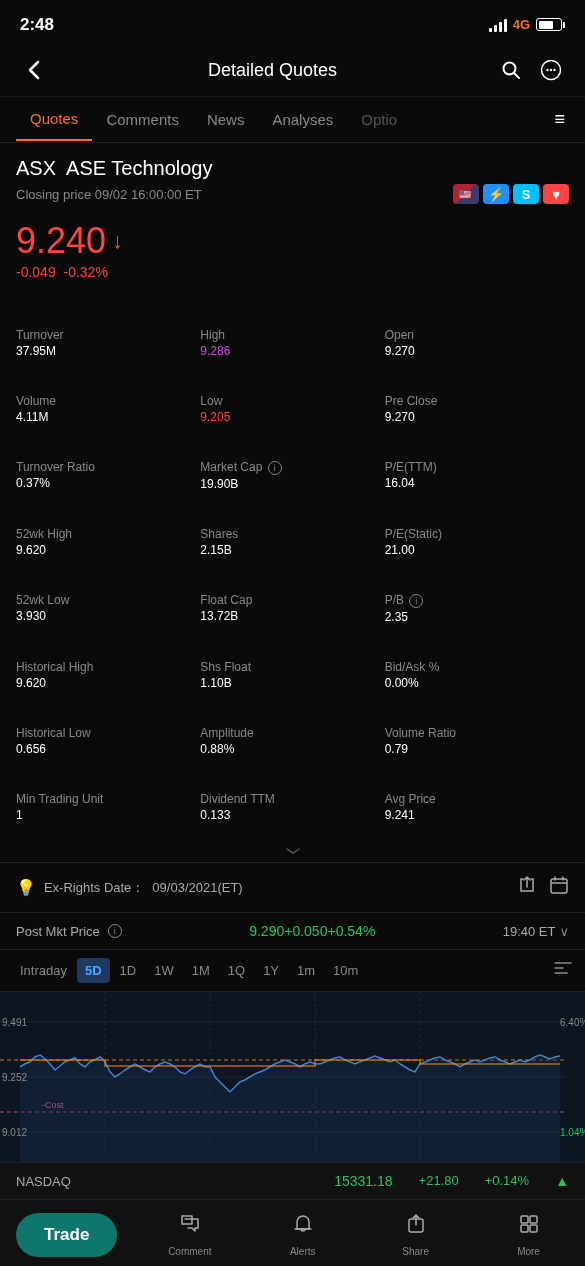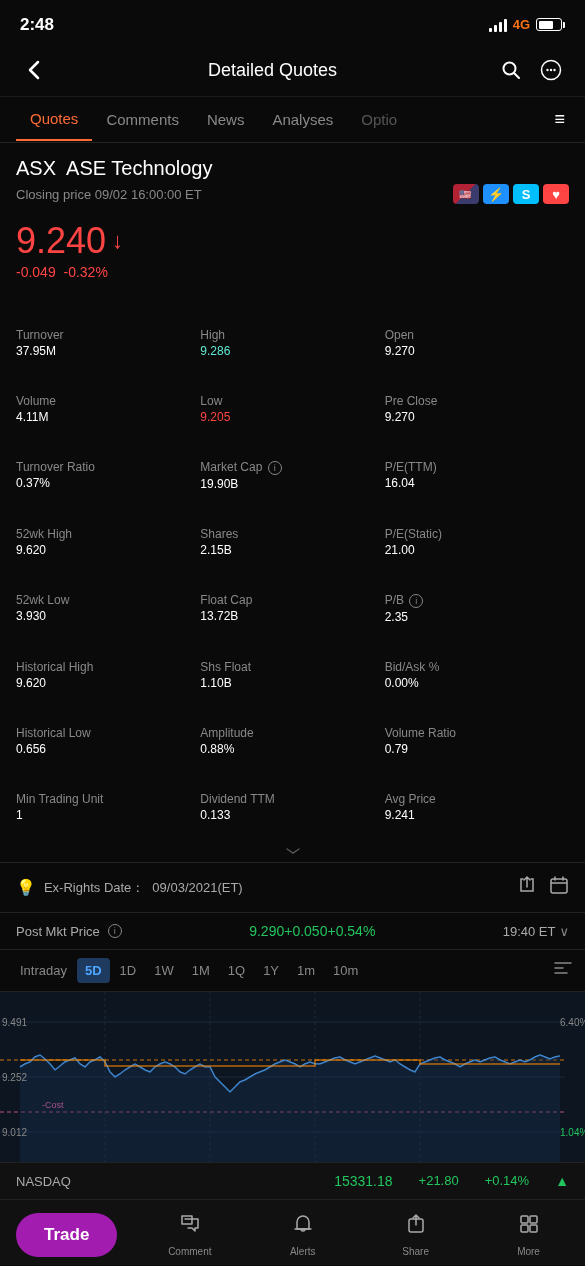--- a/index.html
+++ b/index.html
@@ -201,21 +201,21 @@
     .data-label {
       font-size: 12px;
       color: #888;
       margin-bottom: 2px;
       margin-top: 24px;
     }
     .data-value {
       font-size: 12px;
       color: #fff;
     }
-    .data-value.green { color: #5eead4; }
+    .data-value.green { color: #d946ef; }
     .data-value.red { color: #ff4444; }
 
     
     .scroll-indicator {
       text-align: center;
       color: #555;
       font-size: 12px;
       padding: 4px 0;
     }
 
@@ -341,21 +341,21 @@
 
     
     .bottom-nav {
       display: flex;
       align-items: center;
       background: #111;
       border-top: 1px solid #222;
       padding: 8px 0 4px;
     }
     .trade-btn {
-      background: #a21caf;
+      background: #0f766e;
       border-radius: 25px;
       padding: 12px 28px;
       font-size: 17px;
       font-weight: 600;
       color: #fff;
       margin: 0 16px;
       cursor: pointer;
       border: none;
       min-width: 100px;
     }

